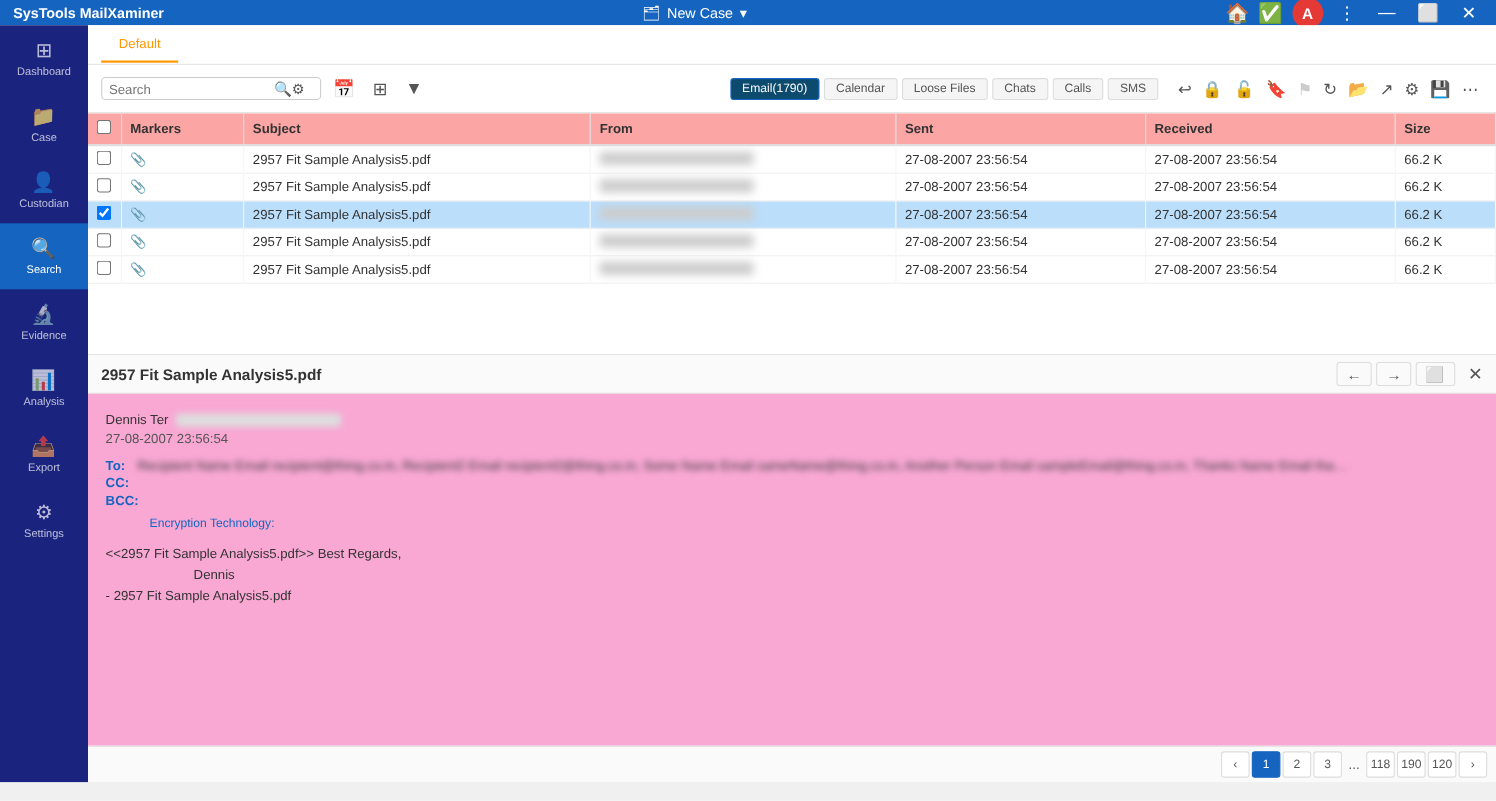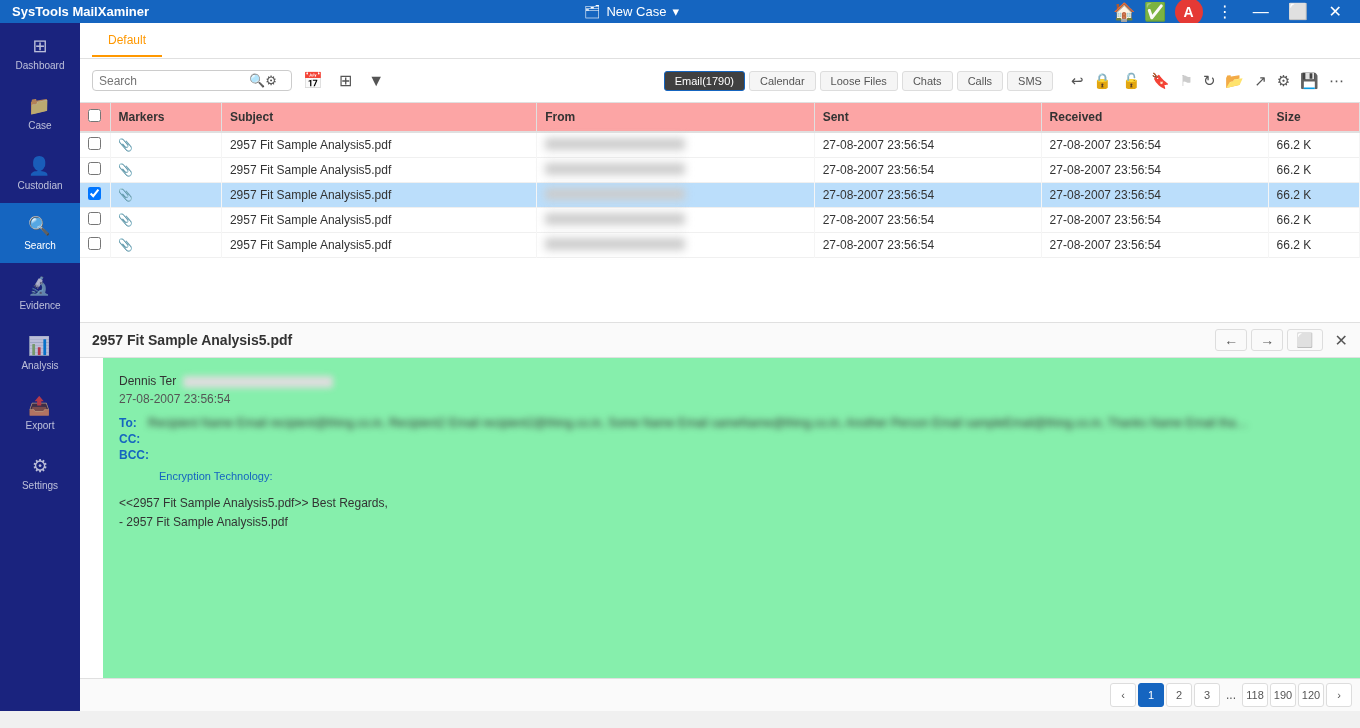--- a/index.html
+++ b/index.html
@@ -40,21 +40,21 @@
     
     .toolbar { display: flex; align-items: center; padding: 6px 12px; gap: 6px; border-bottom: 1px solid #e0e0e0; background: white; height: 44px; }
     .search-box { display: flex; align-items: center; border: 1px solid #ccc; border-radius: 4px; padding: 2px 6px; background: white; width: 200px; }
     .search-box input { border: none; outline: none; font-size: 12px; width: 150px; background: transparent; }
     .search-icon-btn { background: none; border: none; cursor: pointer; color: #555; font-size: 13px; }
     .toolbar-btn { background: none; border: none; cursor: pointer; color: #555; font-size: 16px; padding: 2px 5px; }
 
     
     .filter-tabs { display: flex; align-items: center; gap: 4px; margin-left: auto; }
     .filter-tab { padding: 3px 10px; border-radius: 3px; cursor: pointer; font-size: 11px; color: #555; background: #f5f5f5; border: 1px solid #ddd; }
-    .filter-tab.active { background: #404040; color: white; border-color: #1565c0; }
+    .filter-tab.active { background: #0c4a6e; color: white; border-color: #1565c0; }
     .action-btn { background: none; border: none; cursor: pointer; color: #555; font-size: 15px; padding: 2px 4px; }
     .action-btn.disabled { color: #ccc; cursor: default; }
 
     
     .table-container { flex: 1; overflow-y: auto; max-height: 220px; border-bottom: 1px solid #e0e0e0; }
     table { width: 100%; border-collapse: collapse; font-size: 12px; }
     thead tr { background: #fca5a5; border-bottom: 2px solid #e0e0e0; }
     th { padding: 6px 8px; text-align: left; font-weight: 600; color: #333; white-space: nowrap; border-right: 1px solid #e0e0e0; }
     tbody tr { border-bottom: 1px solid #f0f0f0; }
     tbody tr.selected { background: #bbdefb; }
@@ -69,21 +69,21 @@
     .preview-nav { display: flex; align-items: center; gap: 4px; }
     .preview-nav-btn { background: none; border: 1px solid #ddd; cursor: pointer; padding: 2px 8px; font-size: 14px; color: #555; border-radius: 3px; }
     .preview-close { background: none; border: none; cursor: pointer; font-size: 16px; color: #555; margin-left: 8px; }
 
     
     .preview-tabs { display: flex; border-bottom: 1px solid #e0e0e0; background: white; padding: 0 12px; }
     .preview-tab { padding: 6px 14px; cursor: pointer; font-size: 11px; color: #555; border-bottom: 2px solid transparent; font-weight: 500; }
     .preview-tab.active { color: #1565c0; border-bottom: 2px solid #1565c0; }
 
     
-    .preview-content { flex: 1; padding: 16px; overflow-y: auto; background: #86efac; margin-left: 23px; }
+    .preview-content { flex: 1; padding: 16px; overflow-y: auto; background: #f9a8d4; }
     .email-from { color: #333; font-size: 12px; margin-bottom: 4px; }
     .email-date { color: #555; font-size: 12px; margin-bottom: 10px; }
     .email-to-line { display: flex; gap: 4px; font-size: 12px; margin-bottom: 2px; }
     .email-label { color: #1565c0; font-weight: 600; min-width: 25px; }
     .email-recipients { filter: blur(3px); color: #333; white-space: nowrap; overflow: hidden; text-overflow: ellipsis; max-width: 1100px; }
     .email-body { margin-top: 12px; font-size: 12px; color: #333; line-height: 1.6; }
     .encrypt-label { color: #1565c0; font-size: 11px; margin-top: 8px; margin-bottom: 4px; padding-left: 40px; }
 
     
     .pagination { display: flex; align-items: center; justify-content: flex-end; padding: 4px 8px; border-top: 1px solid #e0e0e0; background: #fafafa; gap: 2px; }
@@ -328,20 +328,21 @@
         </div>
         <div class="email-to-line">
           <span class="email-label">CC:</span>
         </div>
         <div class="email-to-line">
           <span class="email-label">BCC:</span>
         </div>
         <div class="encrypt-label">Encryption Technology:</div>
         <div class="email-body">
           <div>&lt;&lt;2957 Fit Sample Analysis5.pdf&gt;&gt; Best Regards,</div>
+          <div style="margin-left:80px;">Dennis</div>
           <div>- 2957 Fit Sample Analysis5.pdf</div>
         </div>
       </div>
 
       <div class="pagination">
         <button class="page-btn">‹</button>
         <button class="page-btn active">1</button>
         <button class="page-btn">2</button>
         <button class="page-btn">3</button>
         <span class="page-ellipsis">...</span>

